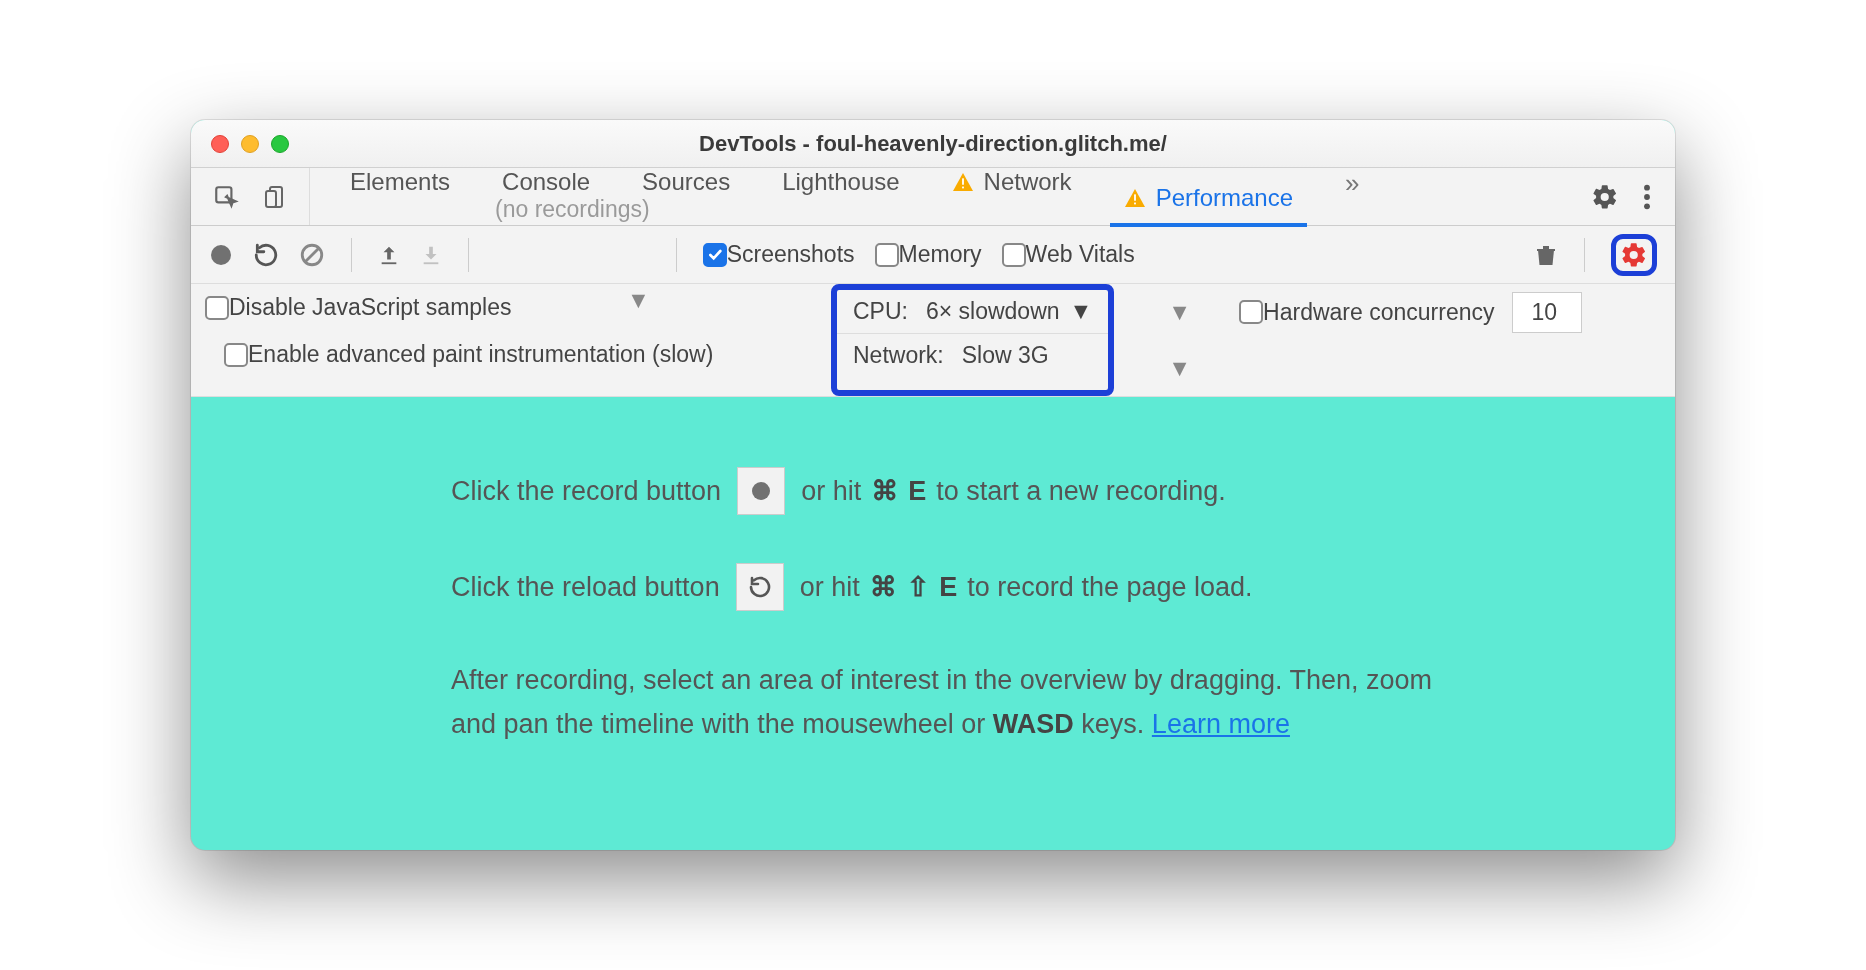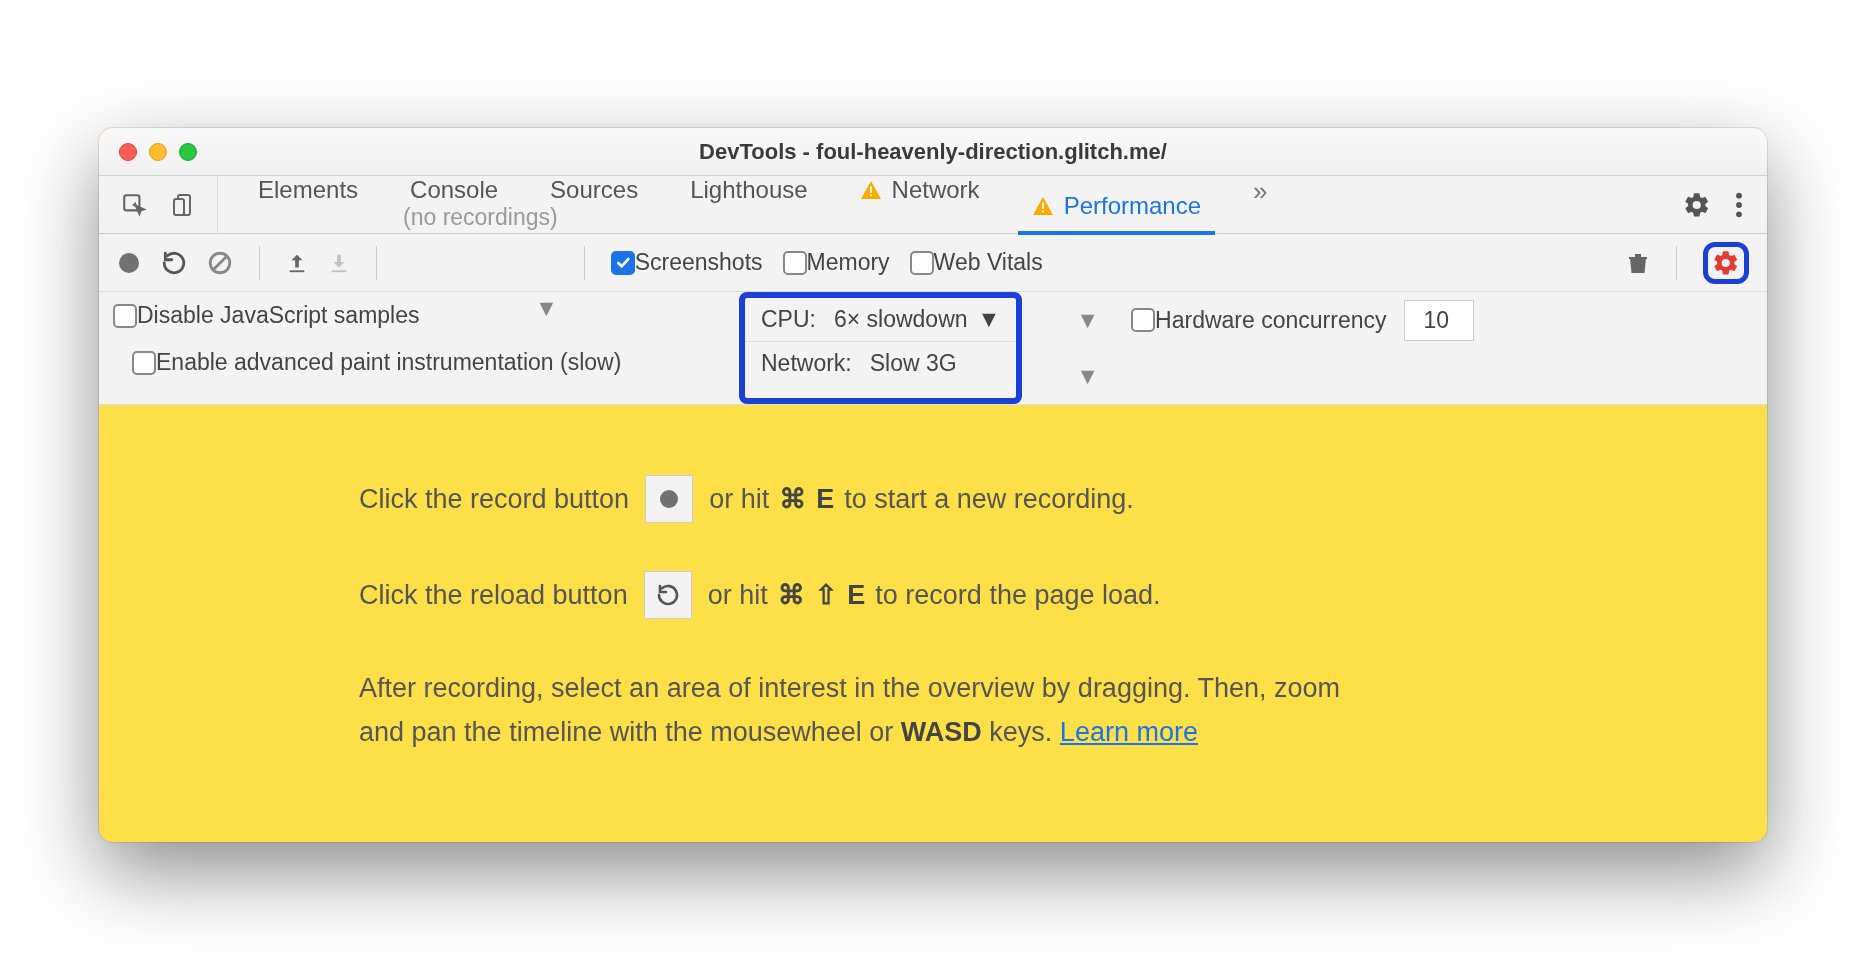--- a/index.html
+++ b/index.html
@@ -3,23 +3,23 @@
 <meta charset="utf-8">
 <style>
   * { box-sizing: border-box; margin: 0; padding: 0; }
   html, body {
     width: 1866px; height: 970px;
     background: #fff;
     font-family: -apple-system, BlinkMacSystemFont, "Helvetica Neue", Arial, sans-serif;
     display: flex; align-items: center; justify-content: center;
   }
   .window {
-    width: 1668px;
+    width: 1484px;
     border-radius: 14px;
-    background: #fde047;
+    background: #5eead4;
     box-shadow: 0 30px 80px rgba(0,0,0,0.45), 0 0 0 1px rgba(0,0,0,0.1);
     overflow: hidden;
   }
   
   .titlebar {
     height: 48px;
     background: linear-gradient(#fafafa,#f0f0f0);
     display: flex; align-items: center;
     border-bottom: 1px solid #d0d0d0;
     position: relative;
@@ -74,21 +74,21 @@
   .settings-mid { display:flex; align-items:center; gap:18px; padding:8px 16px; border-left:1px solid #ddd; border-right:1px solid #ddd;}
   .settings-mid .sel { display:flex; align-items:center; gap:10px; color:#444;}
   .settings-right { display:flex; align-items:center; gap:18px; padding:0 24px;}
   .midwrap { border:6px solid #1c3fd7; border-radius:8px; overflow:hidden; }
   .midwrap .settings-mid { border:none; border-bottom:1px solid #ddd;}
   .midwrap .settings-mid:last-child { border-bottom:none;}
   .numbox { border:1px solid #ccc; background:#fff; padding:6px 18px; min-width:70px; text-align:left;}
   .two-line { line-height:1.2;padding-left:19px;}
   
   .content {
-    padding: 70px 40px 40px 260px;
+    padding: 70px 40px 56px 260px;
     font-size: 27px; color:#555; line-height:1.6;
   }
   .content p { margin-bottom: 48px; display:flex; flex-wrap:wrap; align-items:center; gap:10px;}
   .btn-inline {
     width:48px; height:48px; border:1px solid #ccc; background:#f2f2f2;
     display:inline-flex; align-items:center; justify-content:center; margin:0 6px;
   }
   .kbd { font-weight:700; color:#444;}
   a.link { color:#1a73e8; text-decoration:underline;}
   .warn-tri { width:22px; height:20px;}
@@ -269,21 +269,21 @@
           <span>Network:</span>
           <div class="sel">
             <span>Slow 3G</span>
           </div>
         </div>
       </div>
 
       <div style="display:flex; flex-direction:column;">
         <div class="settings-right" style="height:56px;">
           <span style="color:#888; margin-left:30px;">▼</span>
-          <label class="chk" style="margin-left:14px;">
+          <label class="chk" style="margin-left:30px;">
             <span class="checkbox"></span>
             <span>Hardware concurrency</span>
           </label>
           <div class="numbox">10</div>
         </div>
         <div class="settings-right" style="height:56px;">
           <span style="color:#888; margin-left:30px;">▼</span>
         </div>
       </div>
     </div>

